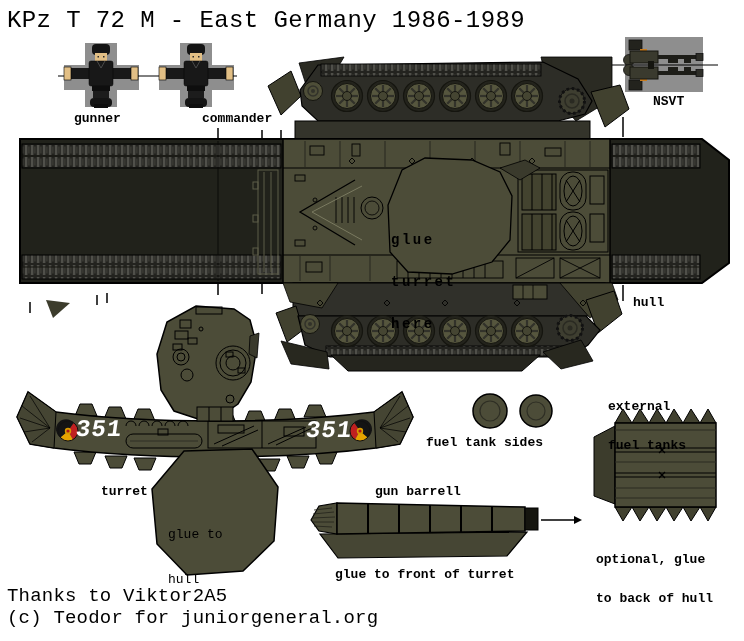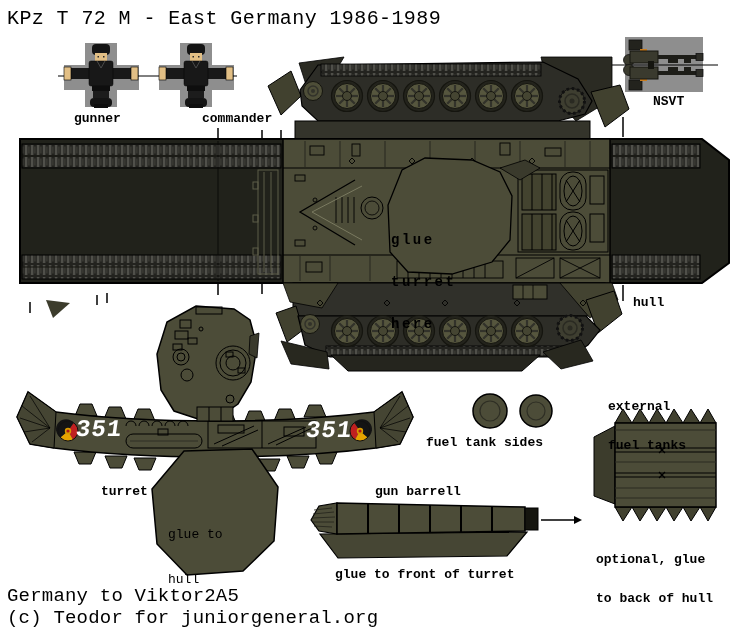--- a/index.html
+++ b/index.html
@@ -1,20 +1,20 @@
 <!DOCTYPE html>
 <html><head>
 <meta charset="utf-8">
 <style>
   html,body{margin:0;padding:0;background:#fff;}
   #stage{position:relative;width:744px;height:641px;background:#ffffff;overflow:hidden;
          font-family:"Liberation Mono","DejaVu Sans Mono",monospace;}
   #art{position:absolute;left:0;top:0;}
   .lbl{position:absolute;color:#000;white-space:pre;font-family:"Liberation Mono","DejaVu Sans Mono",monospace;}
-  .big{font-size:20px;letter-spacing:0.4px;}
+  .big{font-size:24px;letter-spacing:0.4px;}
   .credit{font-size:19px;letter-spacing:0.2px;}
   .small{font-size:13px;font-weight:bold;}
   .ctr{text-align:left;}
   .glue-note{font-size:14px;font-weight:bold;line-height:14px;letter-spacing:2.5px;}
   .glue2{font-size:13px;font-weight:normal;line-height:15px;}
   .turret-num{position:absolute;color:#ffffff;font-size:24px;font-weight:bold;
               transform:skewX(-8deg);letter-spacing:1px;font-family:"Liberation Mono","DejaVu Sans Mono",monospace;}
 </style>
 </head>
 <body>
@@ -441,16 +441,16 @@
   <div>to back of hull</div>
 </div>
 <div class="lbl small ctr" style="left:608px;top:374px;width:106px;line-height:13px;">
   <div>external</div>
   <div>fuel tanks</div>
 </div>
 
 <div class="lbl small ctr" style="left:375px;top:484px;width:100px;">gun barrell</div>
 <div class="lbl small ctr" style="left:335px;top:567px;width:192px;">glue to front of turret</div>
 
-<div class="lbl credit" style="left:7px;top:585px;">Germany to Viktor2A5</div>
+<div class="lbl credit" style="left:7px;top:585px;">Thanks to Viktor2A5</div>
 <div class="lbl credit" style="left:7px;top:607px;">(c) Teodor for juniorgeneral.org</div>
 
 </div>
 
 </body></html>

